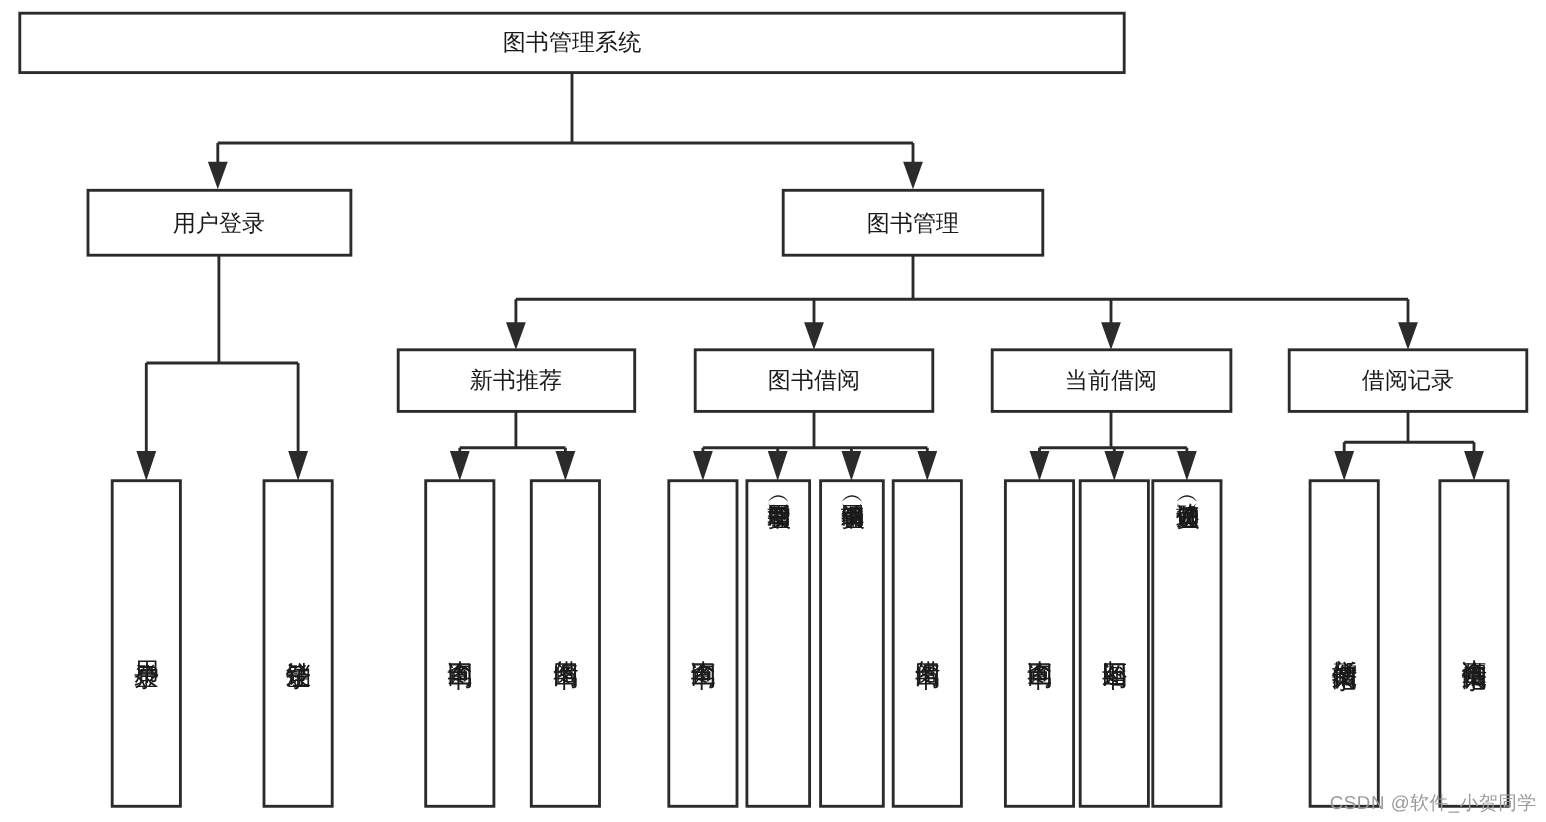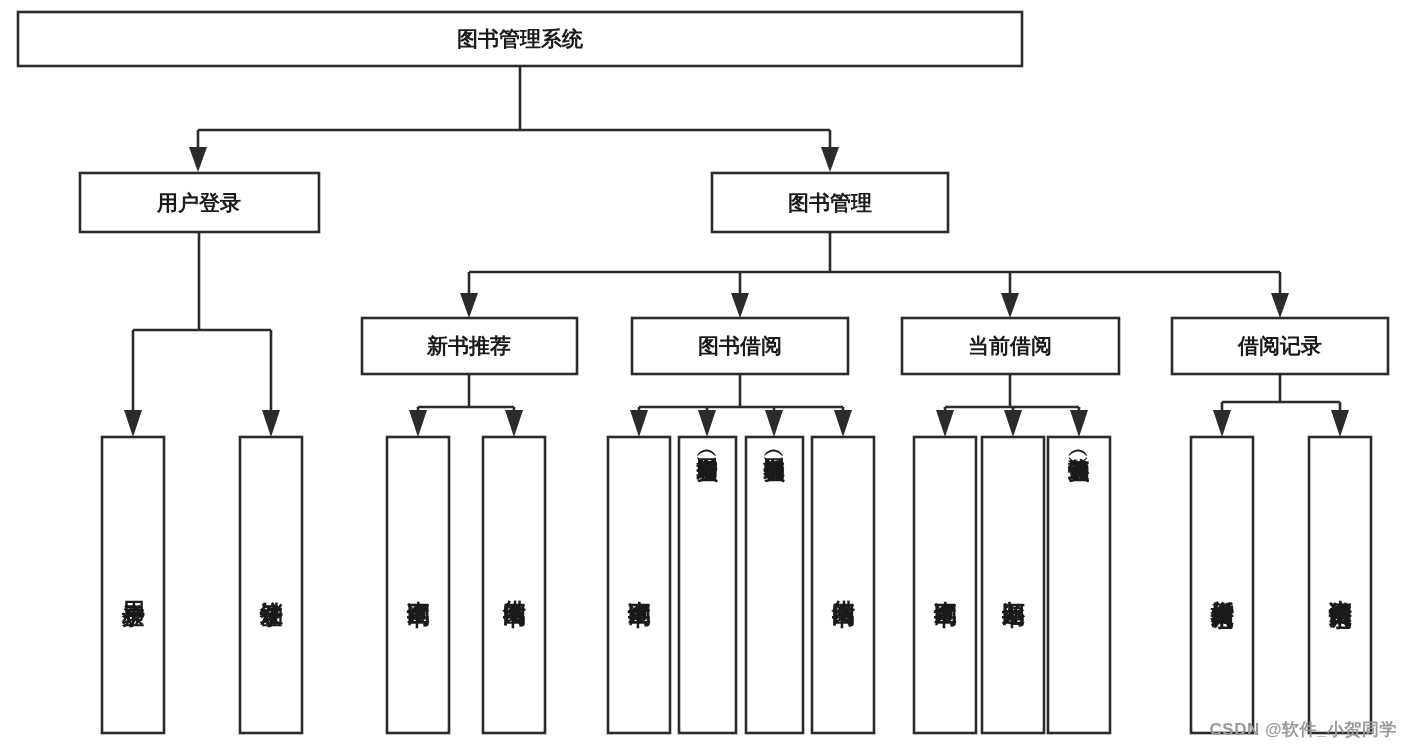--- a/index.html
+++ b/index.html
@@ -11,21 +11,20 @@
     width: 1405px;
     height: 747px;
     font-family: "Liberation Sans", "DejaVu Sans", sans-serif;
     overflow: hidden;
   }
   #diagram-root {
     position: relative;
     width: 1405px;
     height: 747px;
     background: #ffffff;
-    font-weight: bold;
   }
   svg#flowchart {
     position: absolute;
     left: 0;
     top: 0;
     width: 1405px;
     height: 747px;
     display: block;
   }
   .node-rect {

